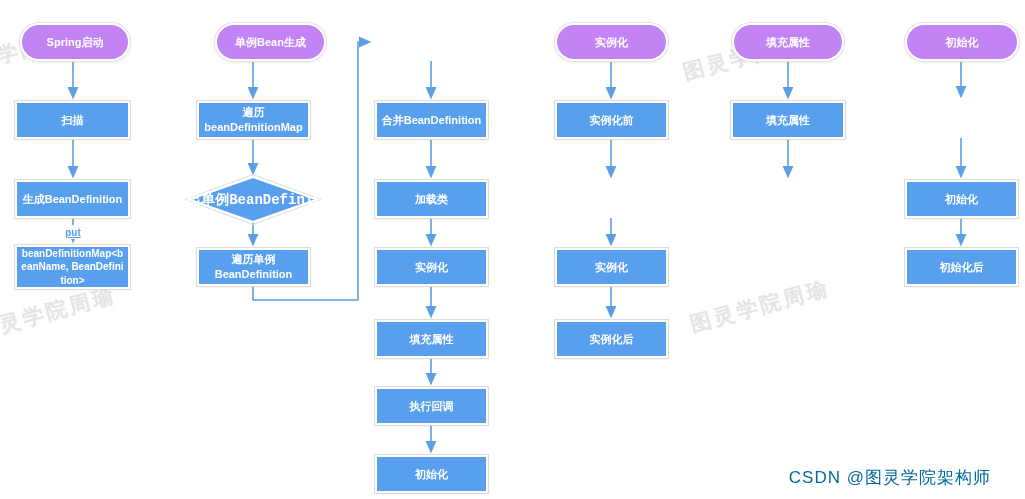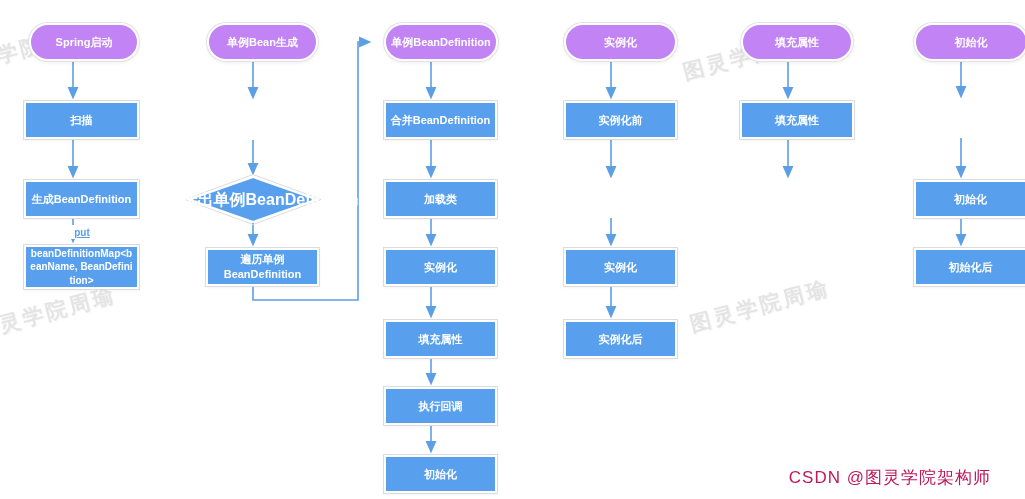--- a/index.html
+++ b/index.html
@@ -11,36 +11,36 @@
   .wm { position:absolute; z-index:1; color:#e4e4e4; font-size:21px; font-weight:bold;
         letter-spacing:3px; white-space:nowrap; transform:rotate(-15deg);
         text-shadow:1px 1px 0 #f7f7f7; user-select:none; }
 
   
   svg.wires { position:absolute; left:0; top:0; z-index:2; }
 
   
   .pill, .box, .dlabel, .elabel { position:absolute; z-index:3; display:flex;
         align-items:center; justify-content:center; text-align:center;
-        color:#ffffff; font-weight:bold;margin-left:9px; }
+        color:#ffffff; font-weight:bold; }
   .pill { height:38px; border-radius:19px; background:#c284f4;
           border:2px solid #ffffff; box-shadow:0 0 0 1px #e3e3e3, 0 1px 4px rgba(0,0,0,.10);
           font-size:11px; }
   .box  { width:113px; height:38px; background:#58a0ed;
           border:2px solid #ffffff; box-shadow:0 0 0 1px #dcdcdc, 0 1px 3px rgba(0,0,0,.08);
           font-size:11px; line-height:1.35; }
   .box.tall { height:44px; font-size:10px; padding:2px 4px; }
   .box.tall span { display:block; word-break:break-all; }
-  .dlabel { width:150px; height:44px; font-size:16px; white-space:nowrap;
-            background:transparent; z-index:4; }
+  .dlabel { width:150px; height:44px; font-size:14px; white-space:nowrap;
+            background:transparent; z-index:4;font-family:Liberation Mono, monospace; }
   .elabel { width:30px; height:14px; font-size:10px; color:#5a9de8;
             background:#ffffff; z-index:4;text-decoration:underline; }
 
   .credit { position:absolute; right:34px; top:466px; z-index:5; font-size:17px;
-            color:#be185d; letter-spacing:1px; text-shadow:1px 1px 0 #ffffff; }
+            color:#0369a1; letter-spacing:1px; text-shadow:1px 1px 0 #ffffff; }
 </style>
 </head>
 <body>
 
 <div class="canvas">
 
   <div class="wm" style="left:-52px; top:36px;">图灵学院周瑜</div>
   <div class="wm" style="left:-26px; top:299px;">图灵学院周瑜</div>
   <div class="wm" style="left:688px; top:292px;">图灵学院周瑜</div>
   <div class="wm" style="left:681px; top:40px;">图灵学院周瑜</div>
@@ -88,25 +88,25 @@
   </svg>
 
   <div class="pill" style="left:20px;  top:23px; width:110px;">Spring启动</div>
   <div class="box" style="left:15px;  top:180px; width:115px;">生成BeanDefinition</div>
   <div class="box" style="left:15px;  top:101px; width:115px;">扫描</div>
   <div class="elabel" style="left:58px; top:225px;">put</div>
   <div class="box tall" style="left:15px; top:245px; width:115px;align-items:center;">
       <span>beanDefinitionMap&lt;beanName, BeanDefinition&gt;</span>
     </div>
 
-  <div class="pill" style="left:198px; top:23px; width:111px;">单例Bean生成</div>
+  <div class="pill" style="left:215px; top:23px; width:111px;">单例Bean生成</div>
+  <div class="box" style="left:197px; top:101px;">遍历beanDefinitionMap</div>
   <div class="dlabel" style="left:178px; top:178px;">筛选出单例BeanDefinition</div>
   <div class="box" style="left:197px; top:248px;">遍历单例BeanDefinition</div>
 
-  <div class="pill" style="left:375px; top:23px; width:114px;">单例BeanDefinition</div>
   <div class="box" style="left:375px; top:101px;">合并BeanDefinition</div>
   <div class="box" style="left:375px; top:180px;">加载类</div>
   <div class="box" style="left:375px; top:248px;">实例化</div>
   <div class="box" style="left:375px; top:320px;">填充属性</div>
   <div class="box" style="left:375px; top:387px;">执行回调</div>
   <div class="box" style="left:375px; top:455px;">初始化</div>
 
   <div class="pill" style="left:555px; top:23px; width:113px;">实例化</div>
   <div class="box" style="left:555px; top:101px;">实例化前</div>
   <div class="box" style="left:555px; top:248px;">实例化</div>

